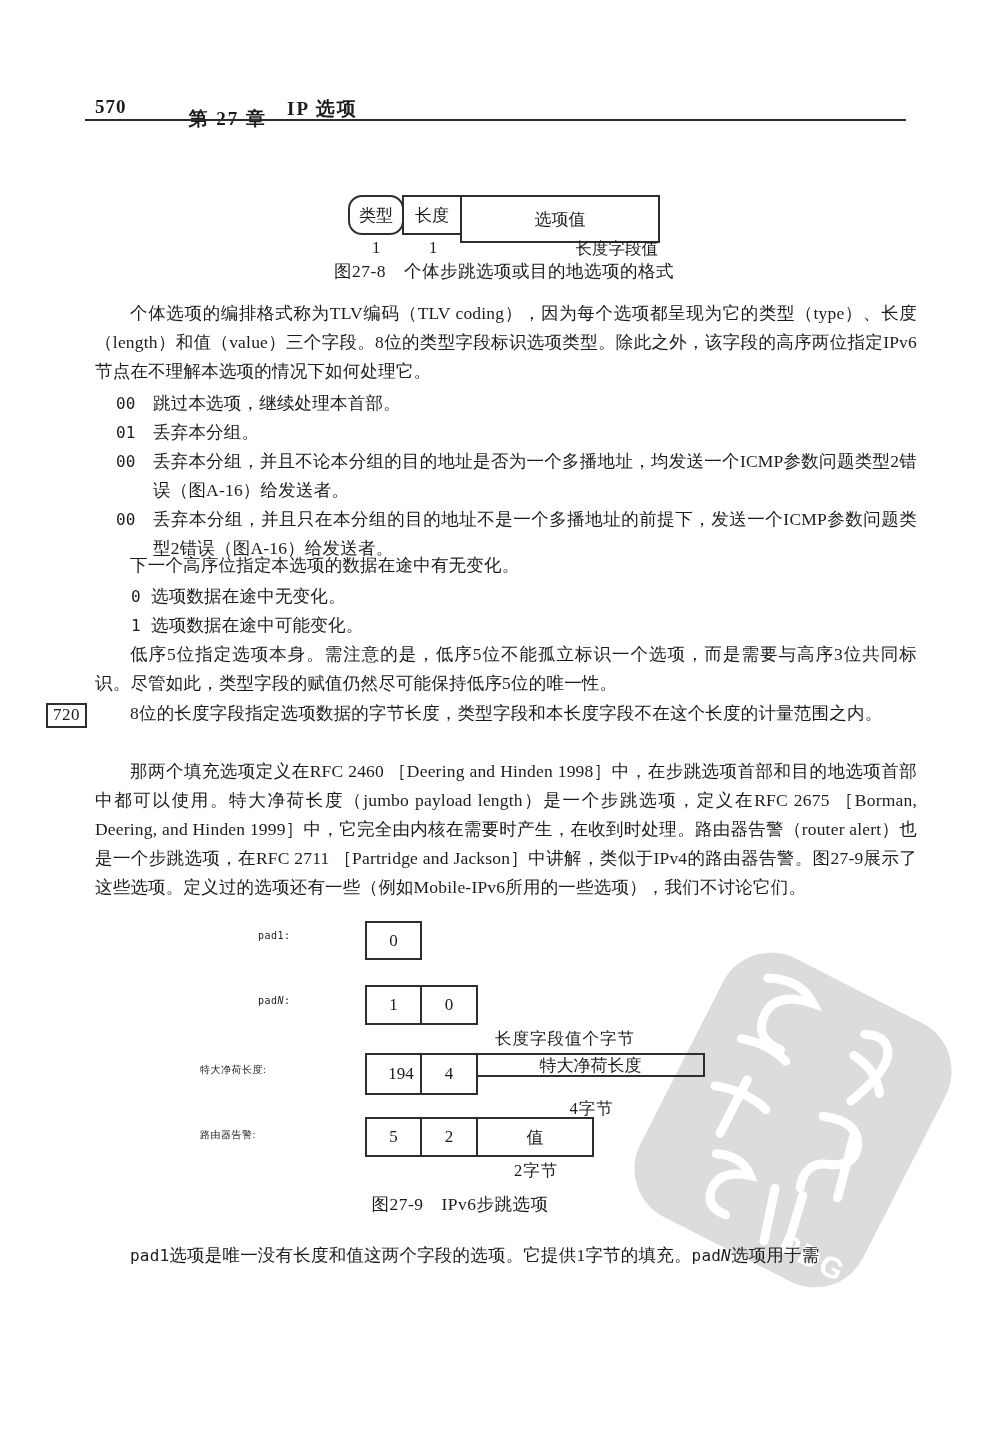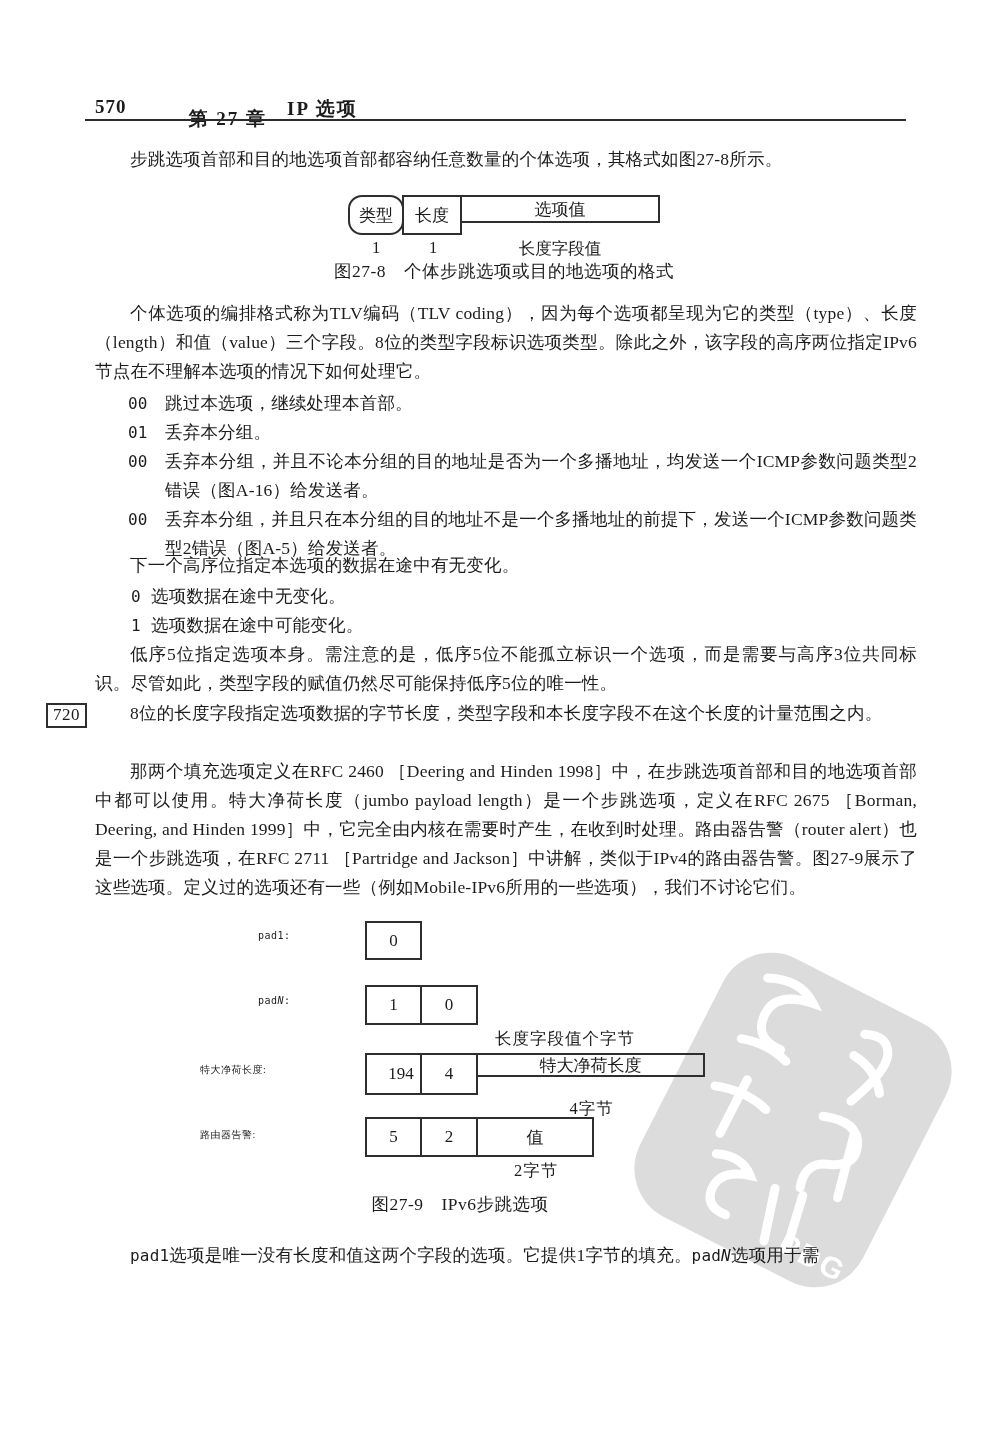--- a/index.html
+++ b/index.html
@@ -41,21 +41,21 @@
   }
   .fcell + .fcell{margin-left:-2px;}
   .sizesrow{display:flex;font-size:16.5px;}
   .sizesrow div{text-align:center;}
   .figcap{font-size:17.5px;letter-spacing:0.5px;}
   .figlabel{font-size:10px;text-align:left;letter-spacing:0.5px;}
   .fignote{font-size:16.5px;text-align:center;letter-spacing:1px;}
 
   
   .opt-item{display:flex;align-items:flex-start;}
-  .opt-marker{width:37px;margin-left:33px;flex:0 0 auto;font-size:16px;line-height:29px;}
+  .opt-marker{width:37px;margin-left:21px;flex:0 0 auto;font-size:16px;line-height:29px;}
   .opt-marker.single{width:20px;margin-left:36px;}
   .opt-text{flex:1;}
 
   
   .margin-box{
     top:703px;left:46px;
     border:2px solid #2e2e2e;
     padding:0px 5px 1px 5px;
     font-size:17px;
     letter-spacing:0.5px;
@@ -102,32 +102,31 @@
     </div>
   </div>
 
   <div class="abs hdr z1">
     <span class="pgnum">570</span>
     <span class="chap">第 27 章</span>
     <span class="chap-title">IP 选项</span>
   </div>
   <div class="abs hdr-rule z1"></div>
 
-  <div class="abs body-text indent z1" style="top:145px;left:95px;width:822px;">步跳选项首部和目的地选项首部都容纳任意数量的个体选项，其格式如图27-8所示。</div>
 
   <div class="abs z1">
     <div class="abs cellrow" style="top:195px;left:348px;">
       <div class="fcell" style="width:56px;height:40px;border-radius:14px;">类型</div>
       <div class="fcell" style="width:60px;height:40px;">长度</div>
-      <div class="fcell" style="width:200px;height:28px;">选项值</div>
+      <div class="fcell" style="width:200px;height:48px;">选项值</div>
     </div>
     <div class="abs sizesrow" style="top:238px;left:348px;">
       <div style="width:56px;">1</div>
       <div style="width:58px;">1</div>
-      <div style="width:196px;">长度字段值</div>
+      <div style="width:196px;text-align:right;">长度字段值</div>
     </div>
     <div class="abs figcap" style="top:259px;left:334px;white-space:nowrap;">图27-8　个体步跳选项或目的地选项的格式</div>
   </div>
 
   <div class="abs body-text indent z1" style="top:299px;left:95px;width:822px;">个体选项的编排格式称为TLV编码（TLV coding），因为每个选项都呈现为它的类型（type）、长度（length）和值（value）三个字段。8位的类型字段标识选项类型。除此之外，该字段的高序两位指定IPv6节点在不理解本选项的情况下如何处理它。</div>
 
   <div class="abs z1" style="top:389px;left:95px;width:822px;">
     <div class="opt-item body-text">
       <span class="opt-marker mono">00</span>
       <span class="opt-text">跳过本选项，继续处理本首部。</span>
@@ -135,21 +134,21 @@
     <div class="opt-item body-text">
       <span class="opt-marker mono">01</span>
       <span class="opt-text">丢弃本分组。</span>
     </div>
     <div class="opt-item body-text">
       <span class="opt-marker mono">00</span>
       <span class="opt-text">丢弃本分组，并且不论本分组的目的地址是否为一个多播地址，均发送一个ICMP参数问题类型2错误（图A-16）给发送者。</span>
     </div>
     <div class="opt-item body-text">
       <span class="opt-marker mono">00</span>
-      <span class="opt-text">丢弃本分组，并且只在本分组的目的地址不是一个多播地址的前提下，发送一个ICMP参数问题类型2错误（图A-5）给发送者。</span>
+      <span class="opt-text">丢弃本分组，并且只在本分组的目的地址不是一个多播地址的前提下，发送一个ICMP参数问题类型2错误（图A-16）给发送者。</span>
     </div>
   </div>
 
   <div class="abs body-text indent z1" style="top:551px;left:95px;width:822px;">下一个高序位指定本选项的数据在途中有无变化。</div>
 
   <div class="abs z1" style="top:582px;left:95px;width:822px;">
     <div class="opt-item body-text">
       <span class="opt-marker mono single">0</span>
       <span class="opt-text">选项数据在途中无变化。</span>
     </div>

